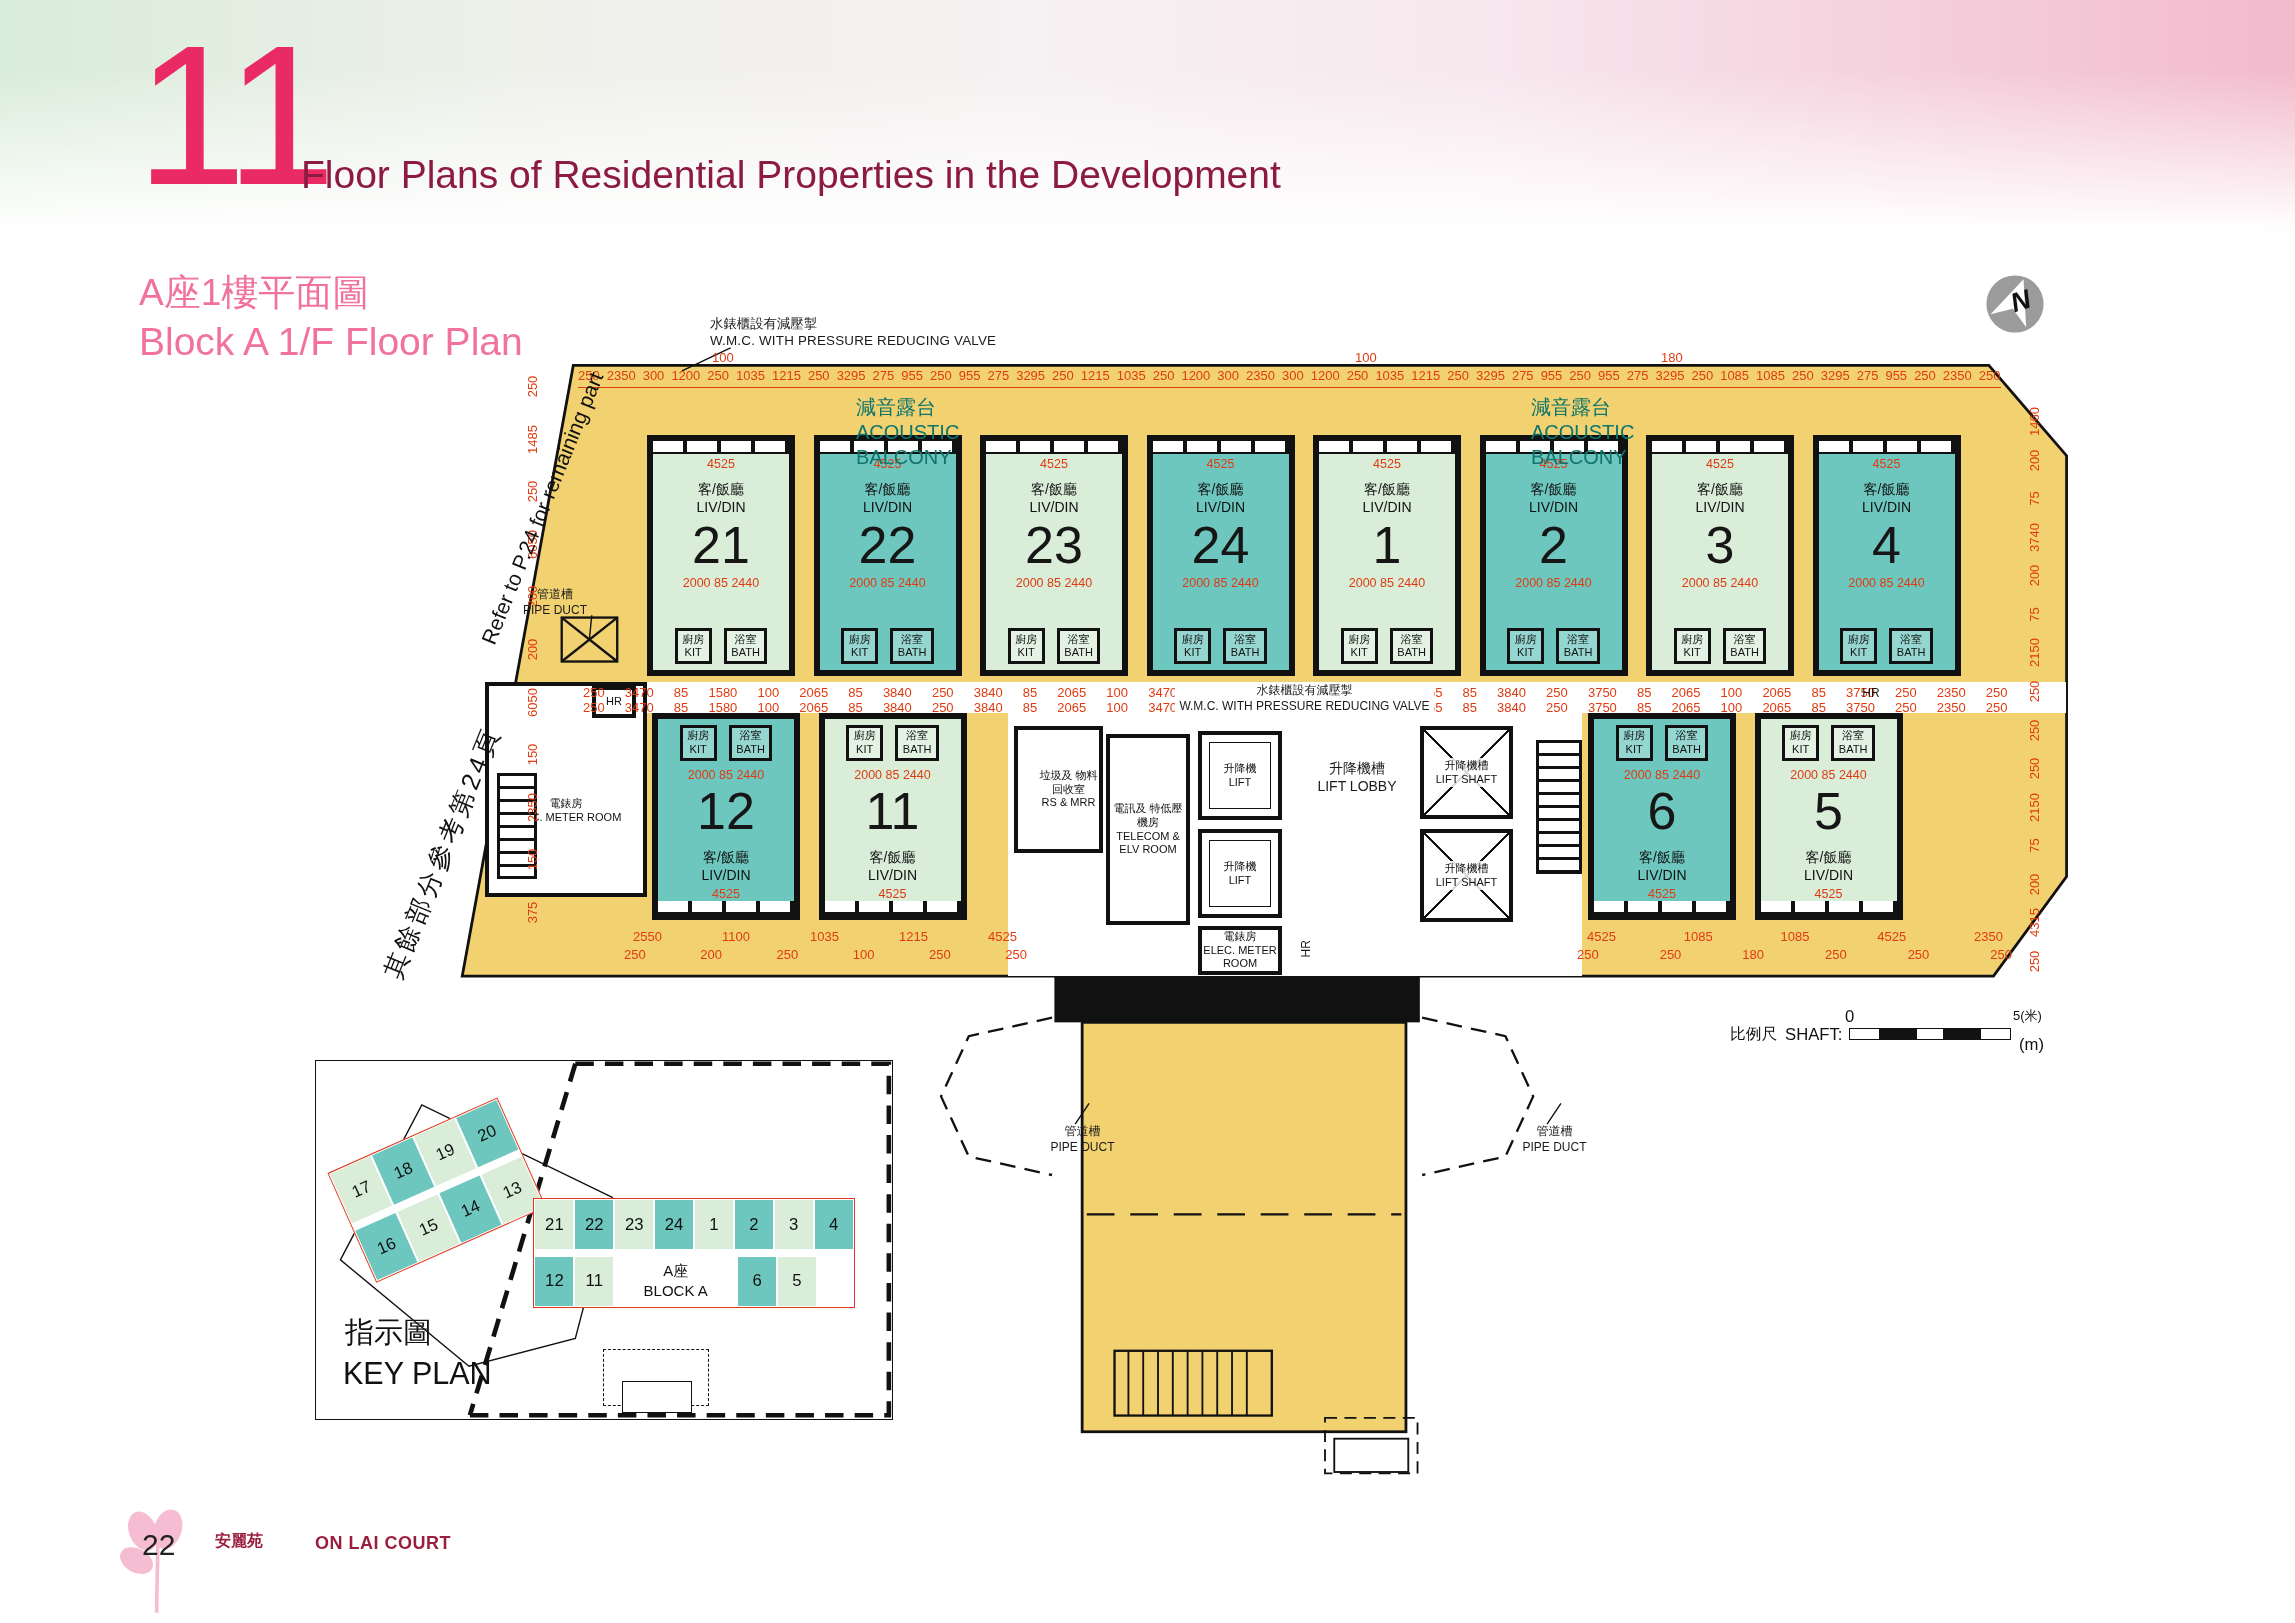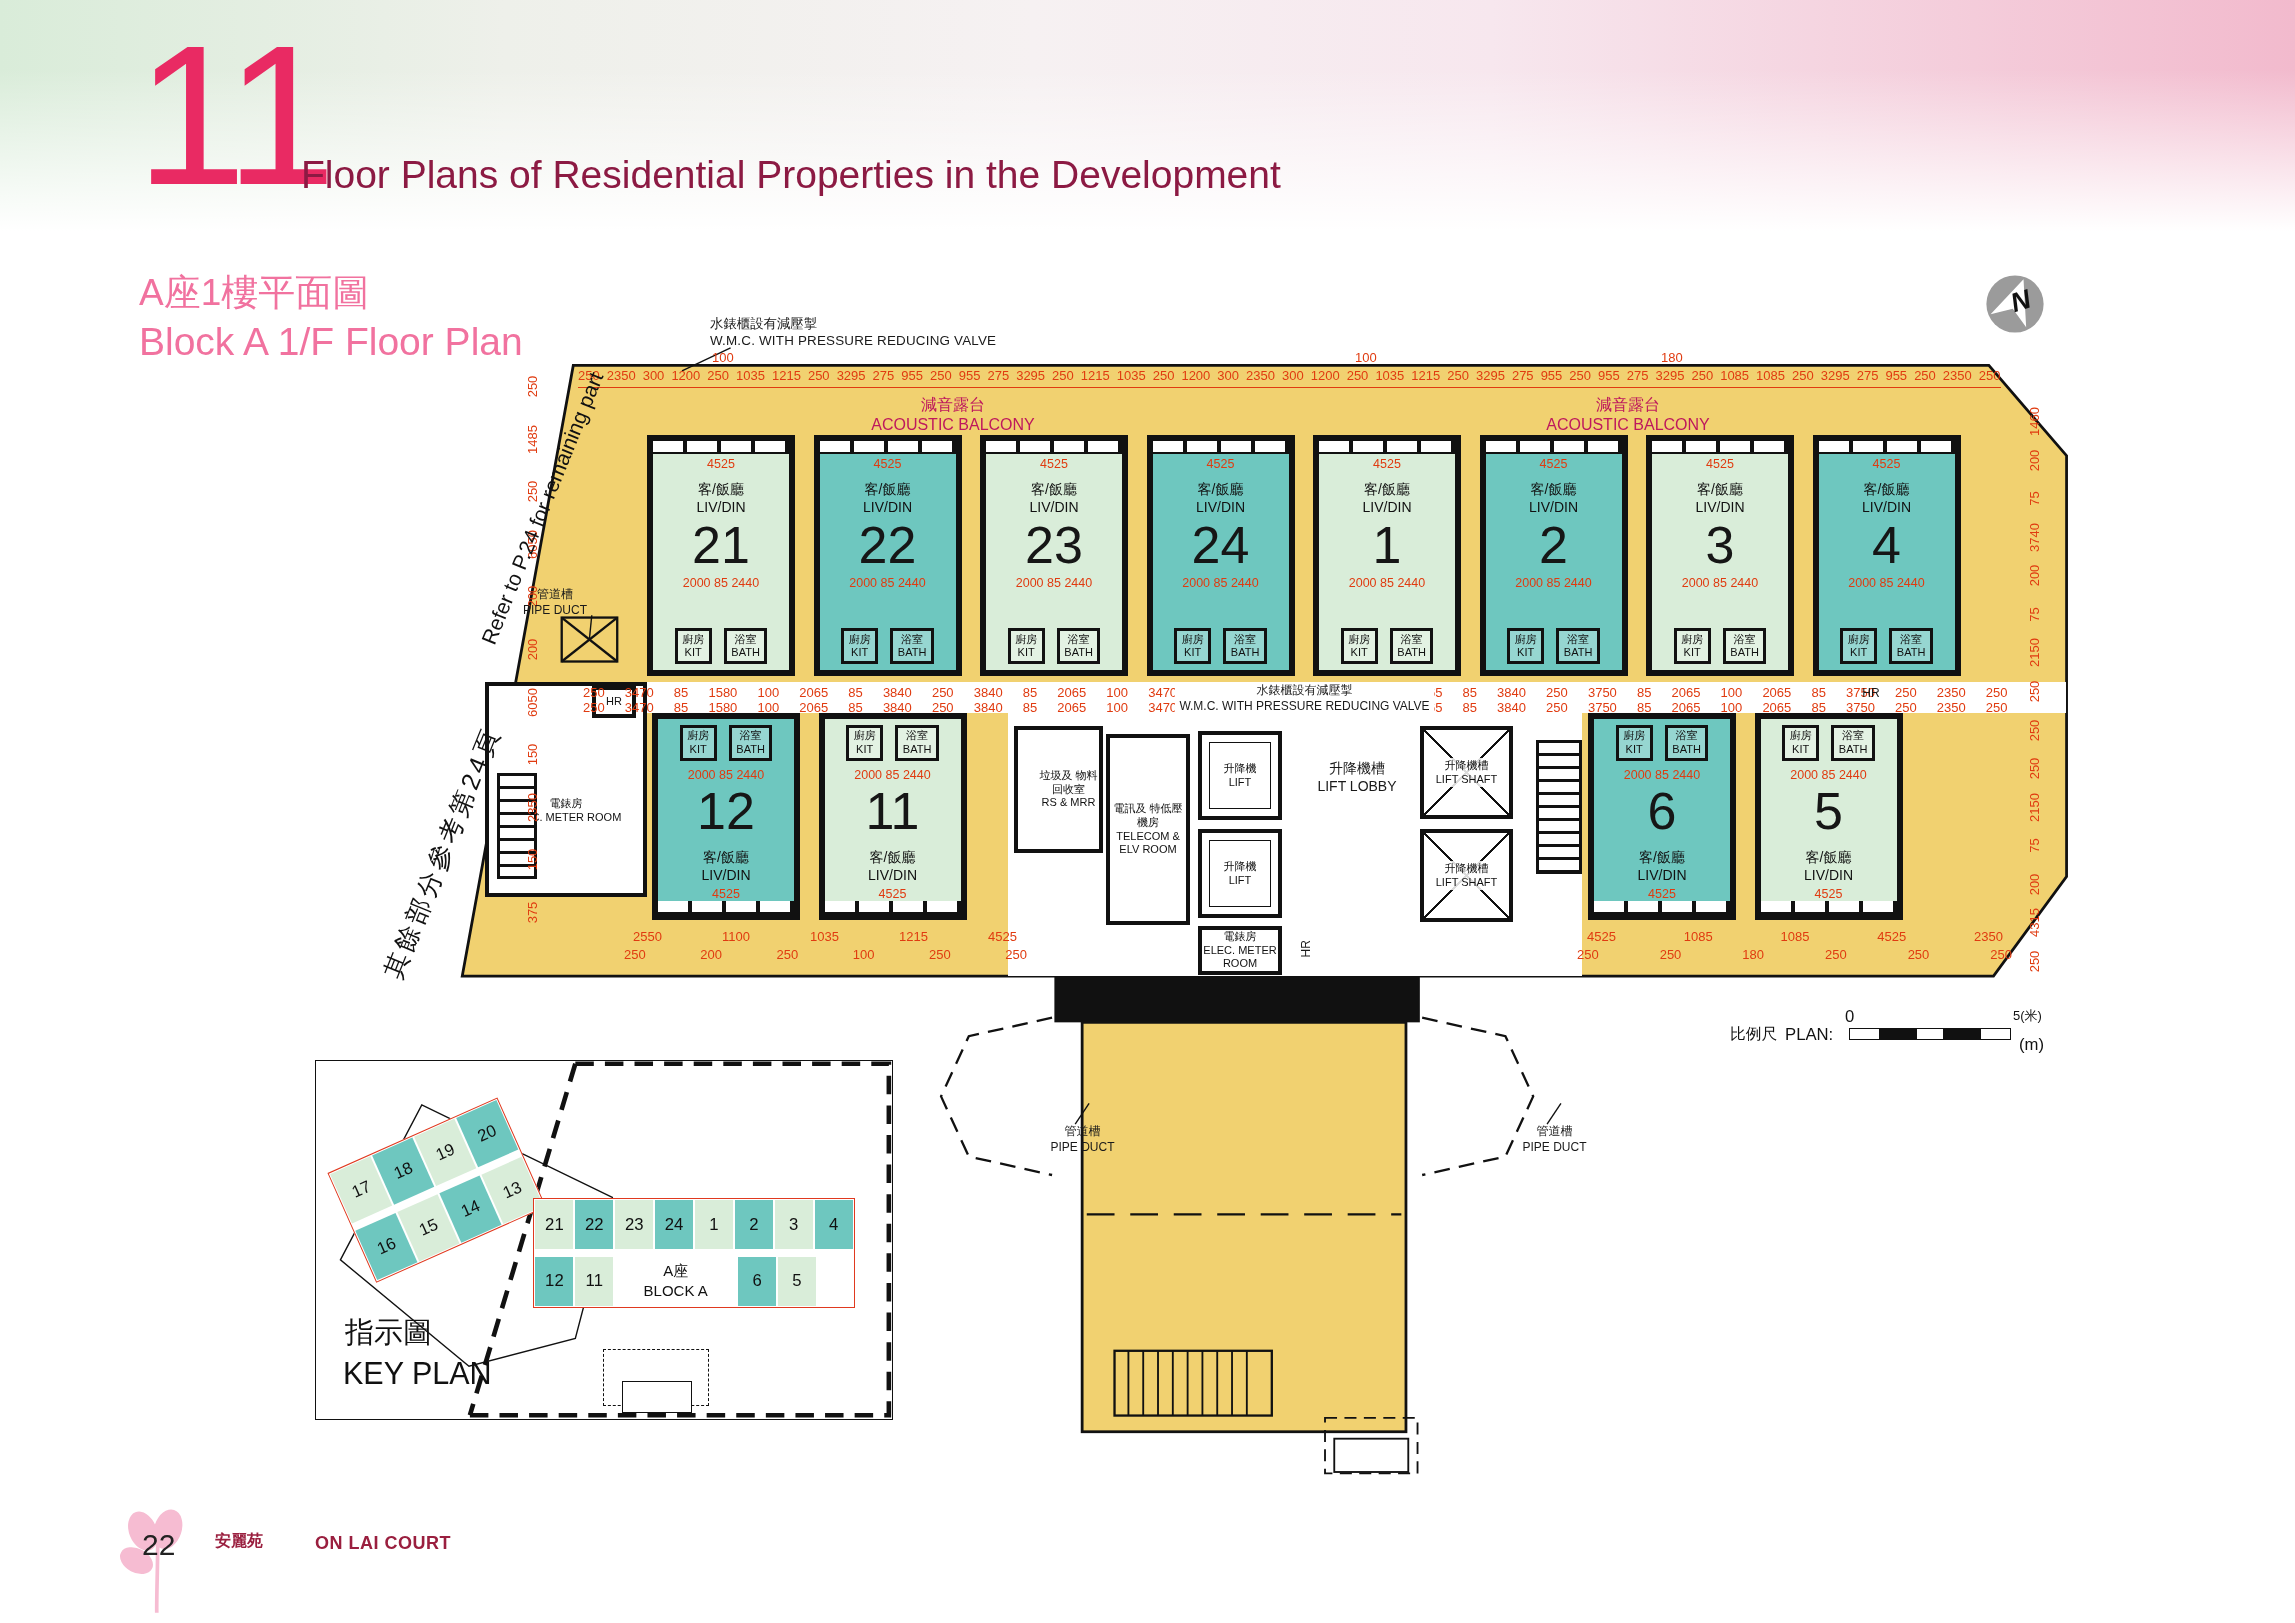--- a/index.html
+++ b/index.html
@@ -25,21 +25,21 @@
   .dimrow{position:absolute;display:flex;justify-content:space-between;color:#e03b10;
           font-size:13px;white-space:nowrap;z-index:5;}
   .dimline{position:absolute;height:1.4px;background:#e03b10;z-index:4;}
   .minidims span{position:absolute;color:#e03b10;font-size:13px;}
   .minidims span:nth-child(1){left:259px;}
   .minidims span:nth-child(2){left:902px;}
   .minidims span:nth-child(3){left:1208px;}
   .vdims{position:absolute;display:flex;flex-direction:column;justify-content:space-between;
          align-items:center;color:#e03b10;font-size:13px;z-index:5;}
   .vdims span{transform:rotate(-90deg);white-space:nowrap;}
-  .balcony{position:absolute;text-align:center;font-size:16px;line-height:1.25;color:#be185d;z-index:6;}
+  .balcony{position:absolute;font-size:20px;line-height:1.25;color:#0f766e;z-index:6;}
   .white-strip{position:absolute;background:#fff;z-index:1;}
   
   .urow{position:absolute;display:flex;gap:18.5px;z-index:3;}
   .unit{width:148px;flex:0 0 148px;border:6.5px solid #111;box-sizing:border-box;
         display:flex;flex-direction:column;align-items:center;position:relative;}
   .unit.teal{background:#6ec7bf;} .unit.green{background:#d9edd9;}
   .unit.flip{flex-direction:column-reverse;}
   .u-win{align-self:stretch;height:11px;border-bottom:2.3px solid #111;
          background:repeating-linear-gradient(90deg,#fff 0 30px,#111 30px 34px);}
   .u-dim{color:#e03b10;font-size:12.5px;margin-top:2.8px;white-space:nowrap;}
@@ -684,21 +684,21 @@
     <div class="lbl">
         <div>升降機槽</div>
         <div>LIFT SHAFT</div>
       </div>
   </div>
   <div class="stairs-v" style="left:1083px;top:444px;width:46px;height:134px;"></div>
   <div class="floatlbl" style="left:1402px;top:390px;width:32px;">HR</div>
 
   <div class="scalebar">
     <span class="t-zh">比例尺</span>
-    <span class="t-en">PLAN:</span>
+    <span class="t-en">SHAFT:</span>
     <span class="sb-zero">0</span>
     <div class="sb-bar"></div>
     <span class="sb-five">5(米)</span>
     <span class="sb-m">(m)</span>
   </div>
 </div>
 
 <div class="abs keyplan">
   <svg width="576" height="357" viewBox="0 0 1244 772" style="position:absolute;left:0;top:0;">
     <polyline points="560,6 1238,6 1238,766 332,766" fill="none" stroke="#111" stroke-width="10" stroke-dasharray="40 24"></polyline>

